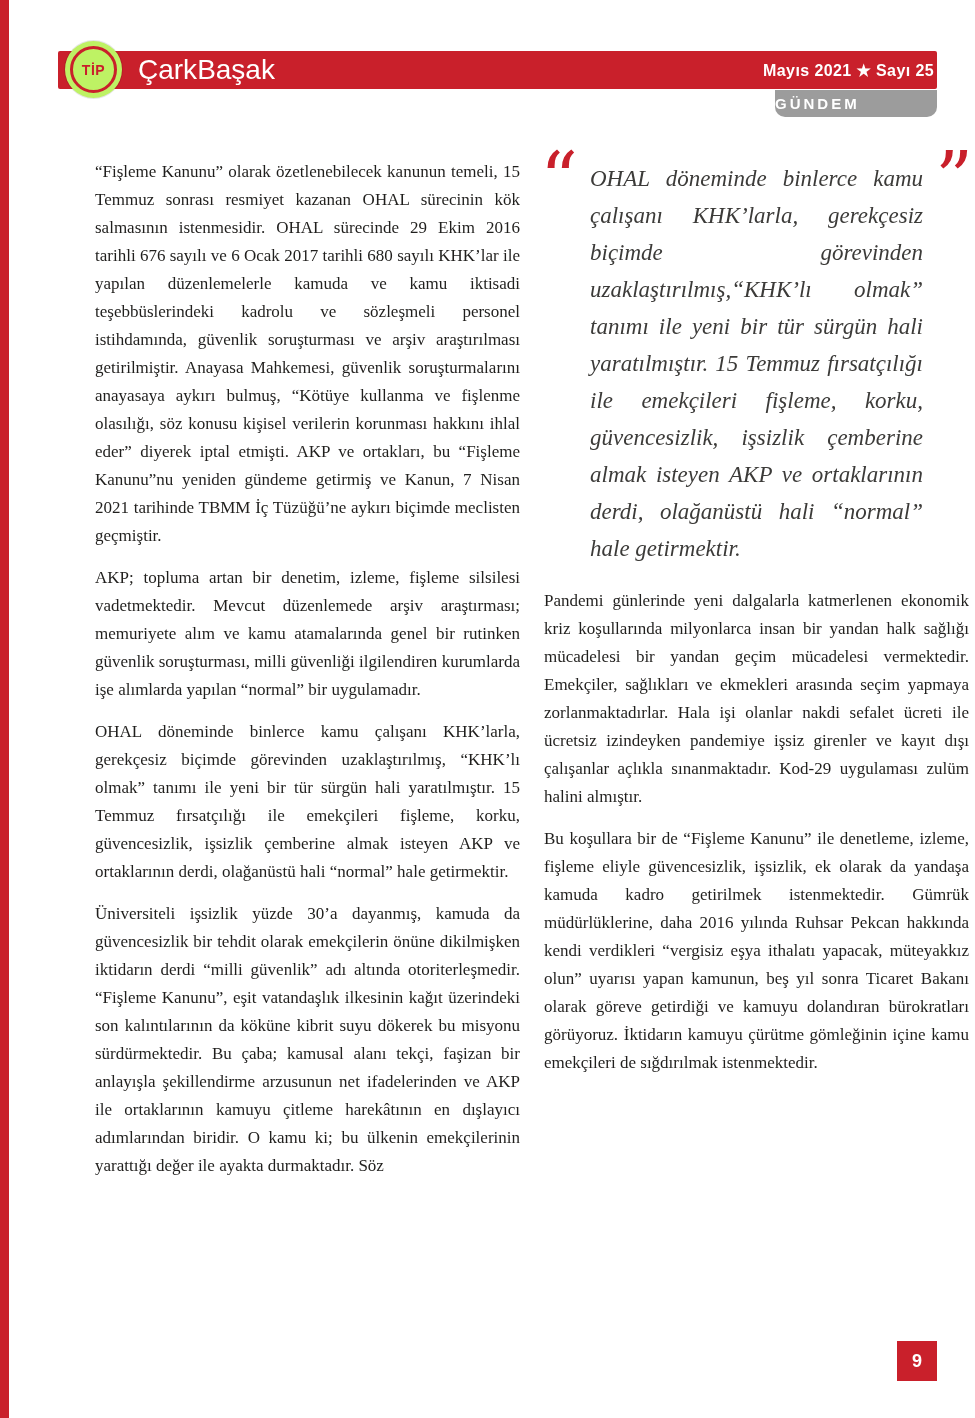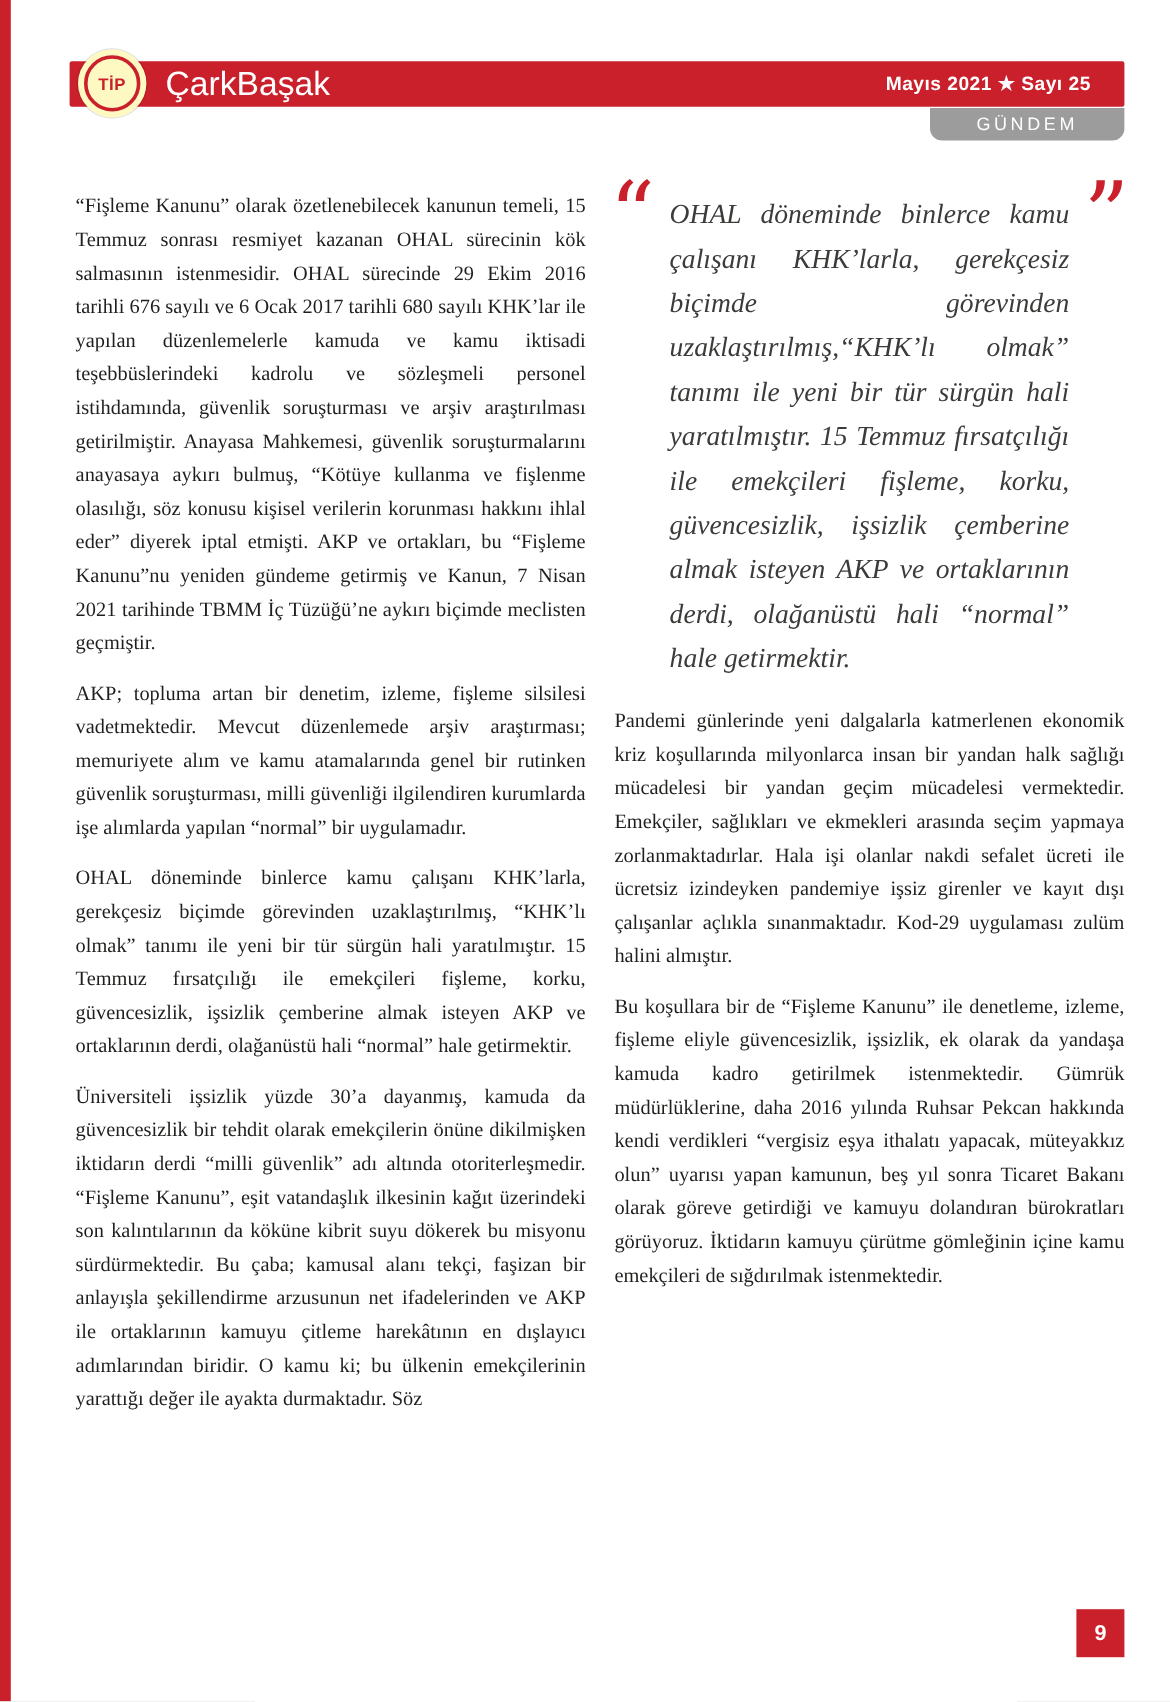--- a/index.html
+++ b/index.html
@@ -21,21 +21,21 @@
   .header-bar {
     position: absolute; left: 58px; top: 51px;
     width: 879px; height: 38px;
     background: var(--red);
     border-radius: 2px;
     display: flex; align-items: center;
   }
   .logo {
     position: absolute; left: 7px; top: -10px;
     width: 57px; height: 57px; border-radius: 50%;
-    background: #fef9c3;
+    background: #bef264;
     display: flex; align-items: center; justify-content: center;
     box-shadow: 0 0 0 1px rgba(0,0,0,.10);
   }
   .logo-ring {
     width: 47px; height: 47px; border-radius: 50%;
     border: 3px solid var(--red);
     display: flex; align-items: center; justify-content: center;
   }
   .logo-text {
     font-family: "Liberation Sans", sans-serif;
@@ -43,35 +43,35 @@
     letter-spacing: .5px;
   }
   .brand {
     margin-left: 80px;
     font-family: "Liberation Sans", sans-serif;
     font-size: 28px; color: #fff; line-height: 1;
   }
   .brand-bold { font-weight: 400; }
   .brand-light { font-weight: 400; }
   .issue {
-    margin-left: auto; padding-right: 28px;
+    margin-left: auto; padding-right: 3px;
     font-family: "Liberation Sans", sans-serif;
     font-size: 16px; font-weight: 700; color: #fff;
     letter-spacing: .4px;
   }
   .section-badge {
     position: absolute; top: 90px; left: 775px;
     width: 162px; height: 27px;
     background: var(--gray); color: #fff;
     font-family: "Liberation Sans", sans-serif;
-    font-size: 15px; font-weight: 400; letter-spacing: 3px;
-    text-align: center; line-height: 27px;
+    font-size: 15px; font-weight: 700; letter-spacing: 3px;
+    text-align: left; line-height: 27px;
     border-radius: 0 0 10px 10px;
   }
-  .col { position: absolute; top: 158px; width: 425px; }
+  .col { position: absolute; top: 158px; width: 425px; margin-left: 32px; }
   .col-left { left: 63px; }
   .col-right { left: 512px; }
   .para {
     font-size: 17px; line-height: 28px;
     text-align: justify;
     margin-bottom: 14px;
   }
   .pullquote {
     position: relative;
     padding: 2px 46px 0 46px;

